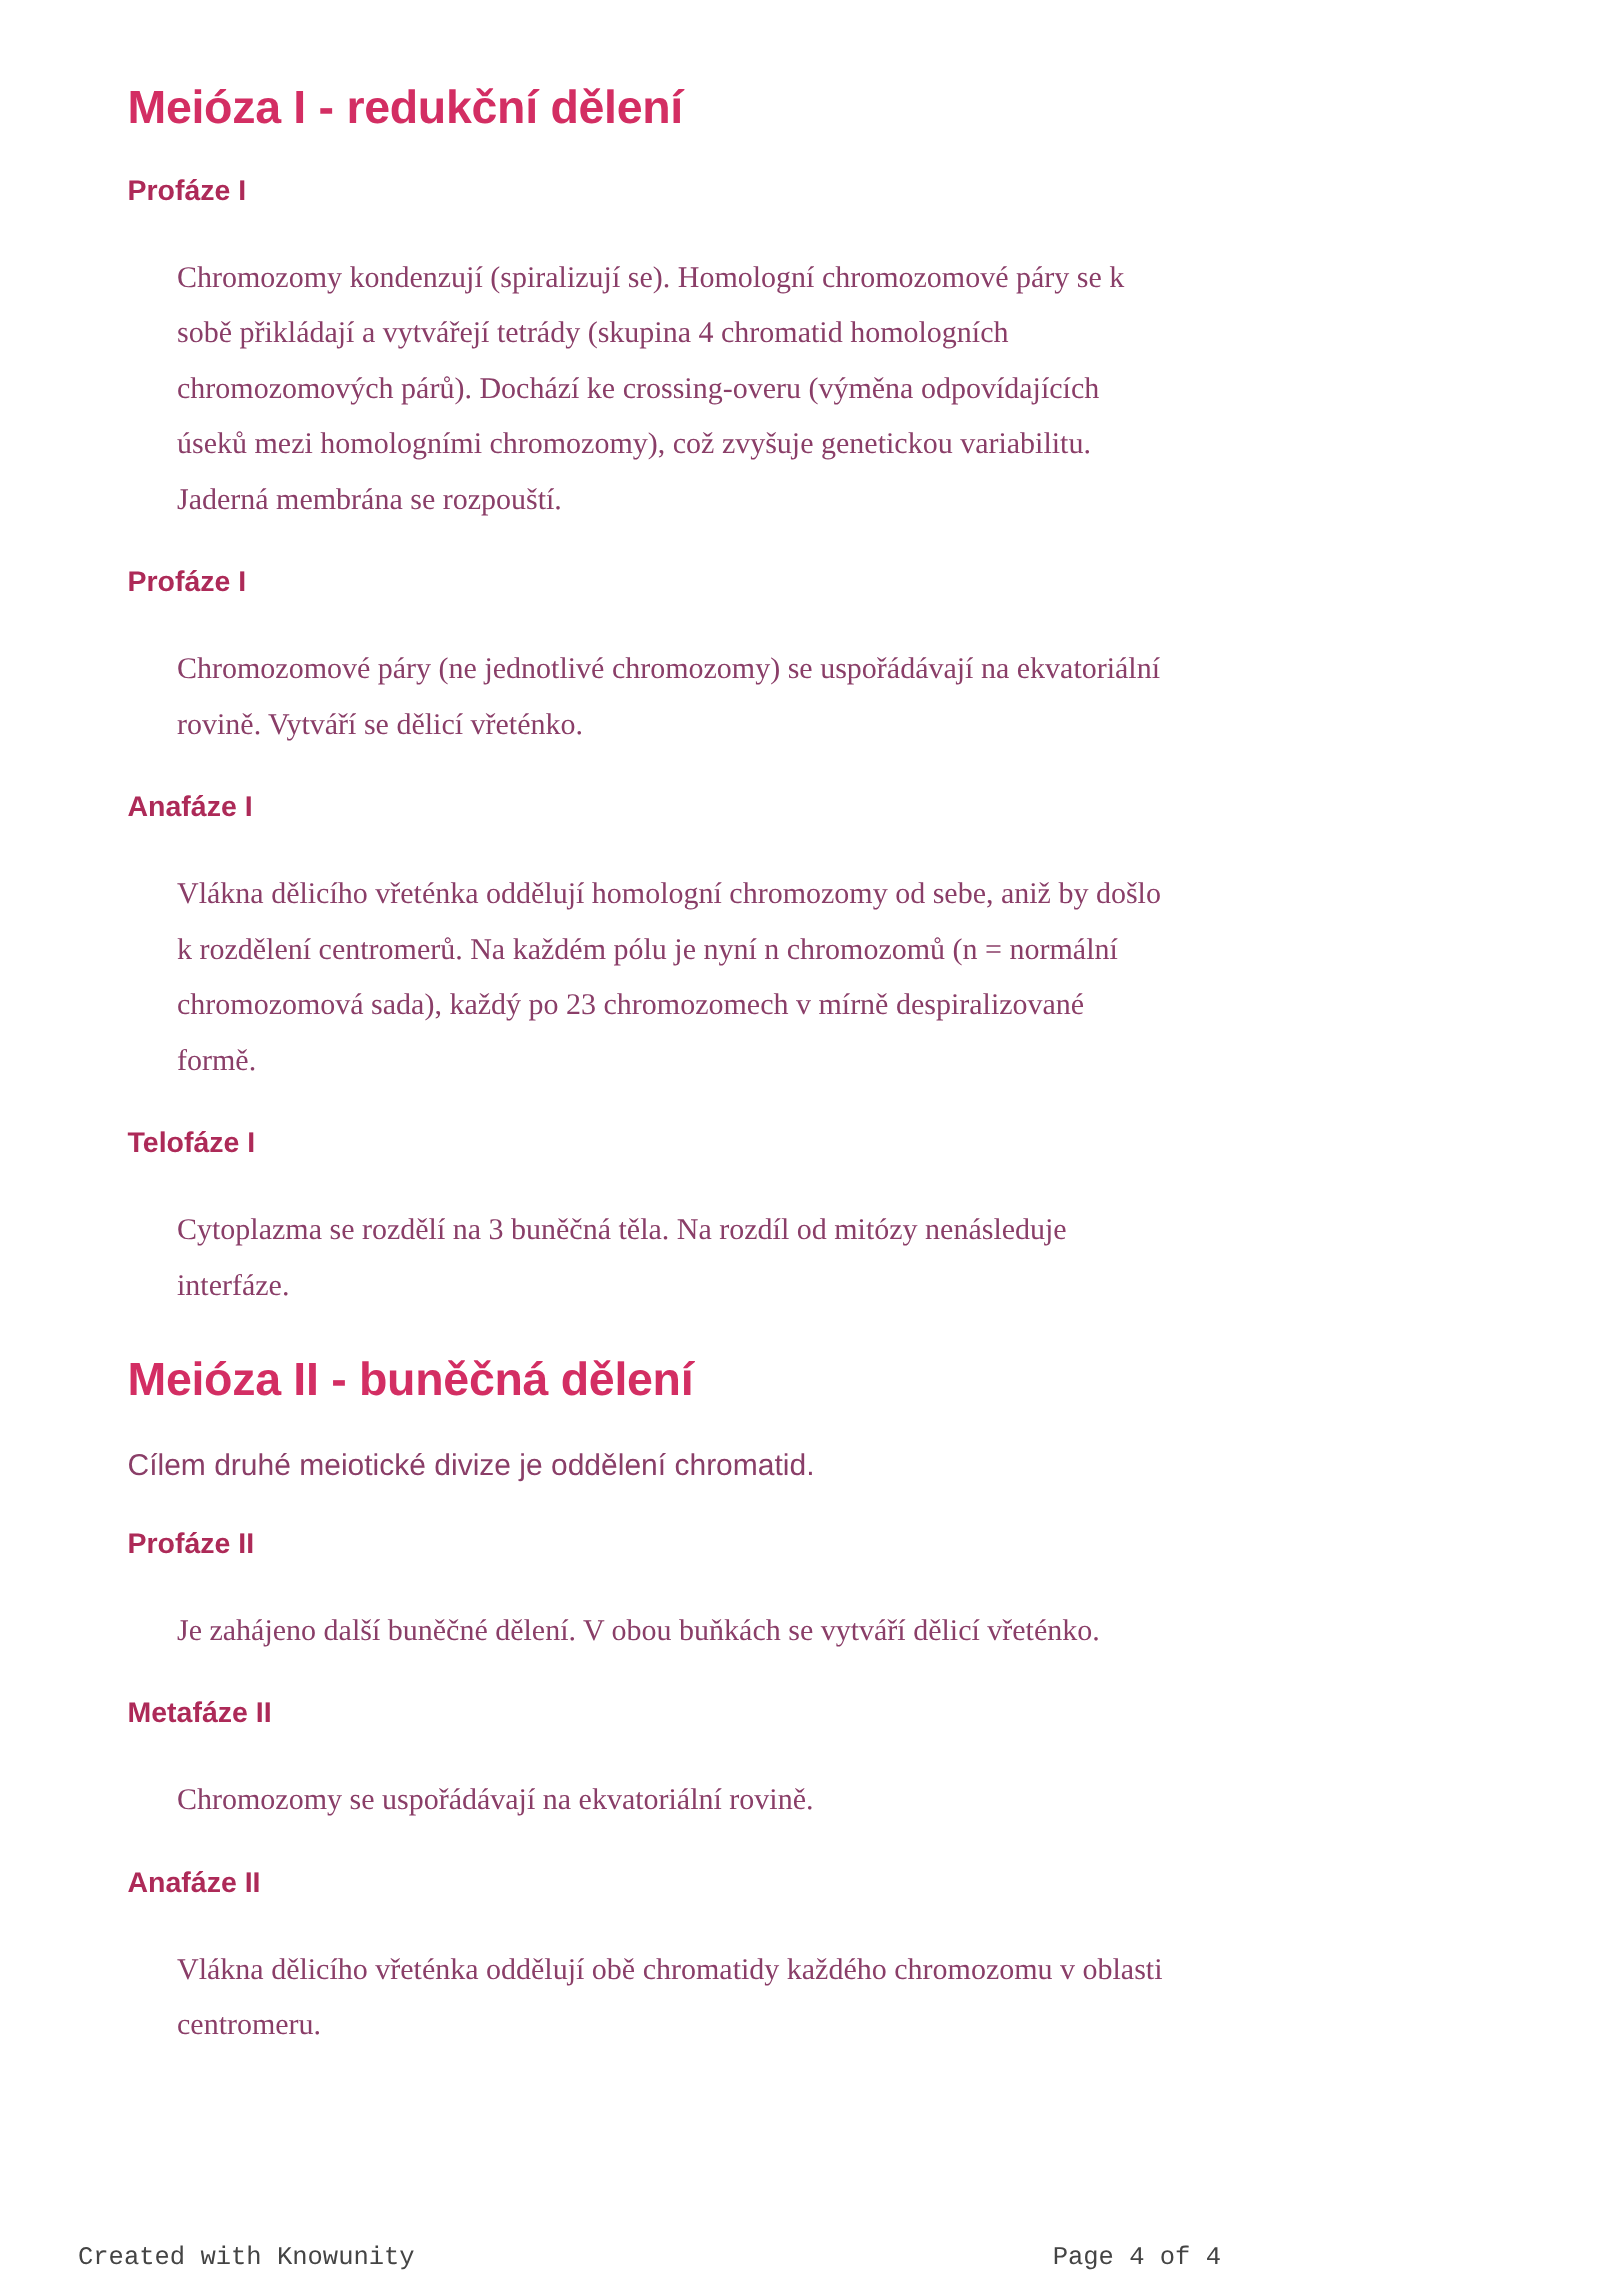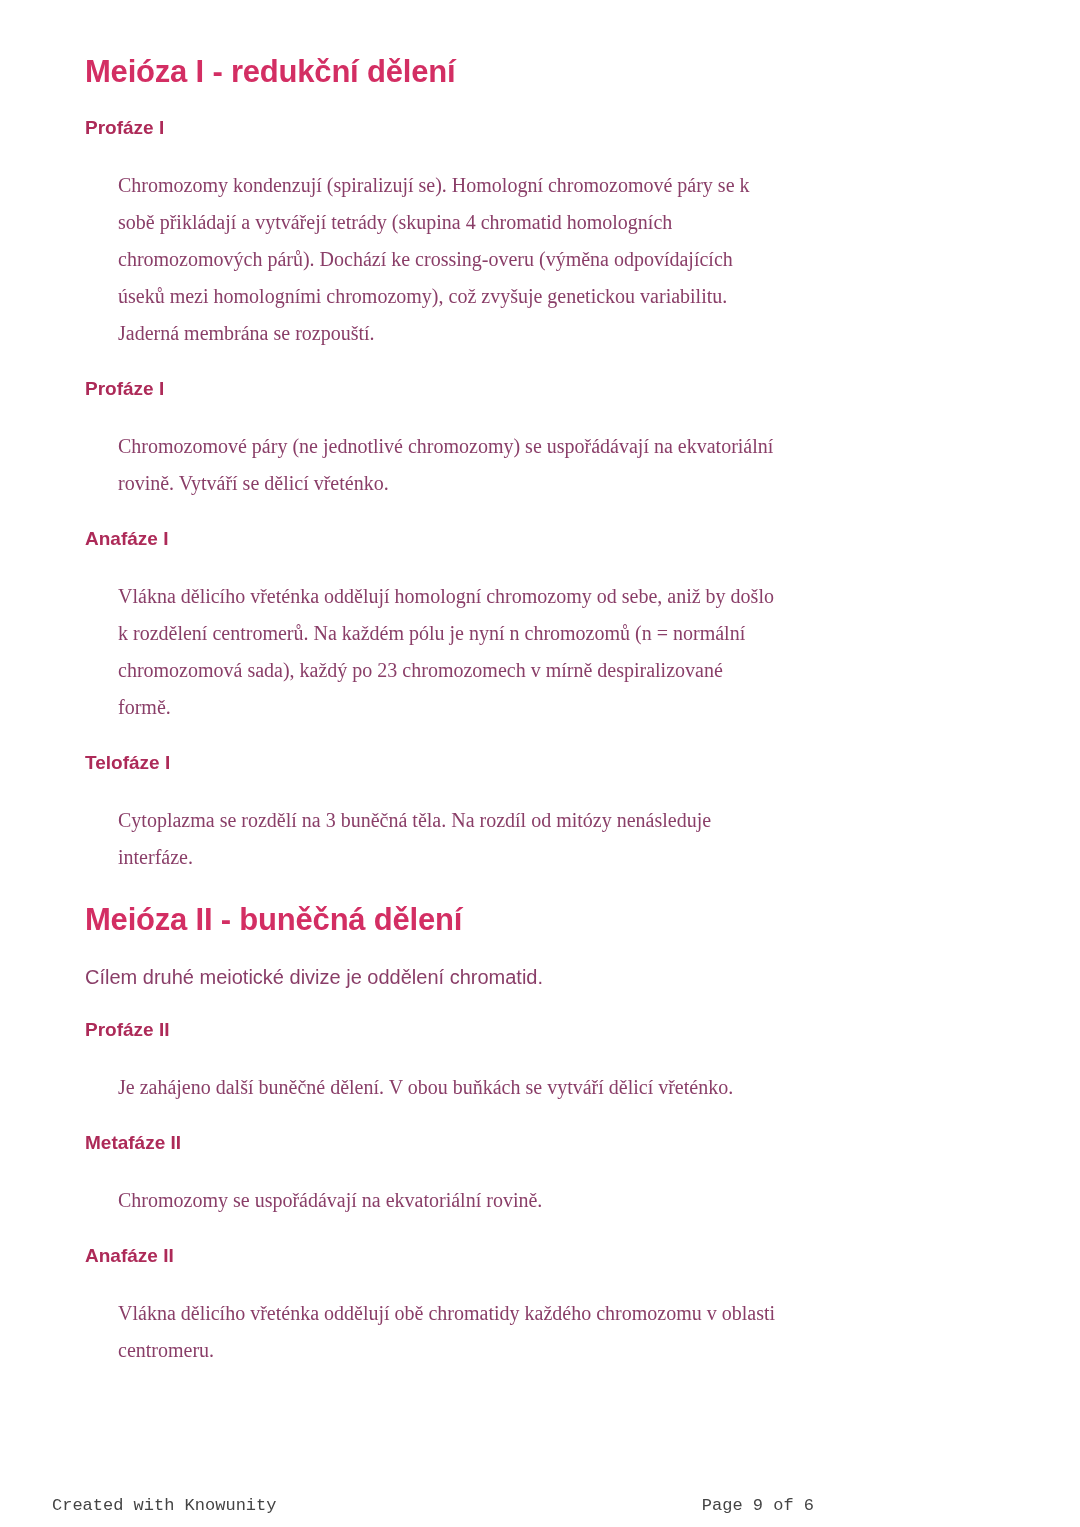--- a/index.html
+++ b/index.html
@@ -102,15 +102,15 @@
       <p class="phase-text">Chromozomy se uspořádávají na ekvatoriální rovině.</p>
 
       <h3 class="phase-heading">Anafáze II</h3>
       <p class="phase-text">Vlákna dělicího vřeténka oddělují obě chromatidy každého chromozomu v oblasti centromeru.</p>
     </section>
 
   </main>
 
   <footer class="footer">
     <span>Created with Knowunity</span>
-    <span>Page 9 of 6</span>
+    <span>Page 4 of 4</span>
   </footer>
 </div>
 
 </body></html>

